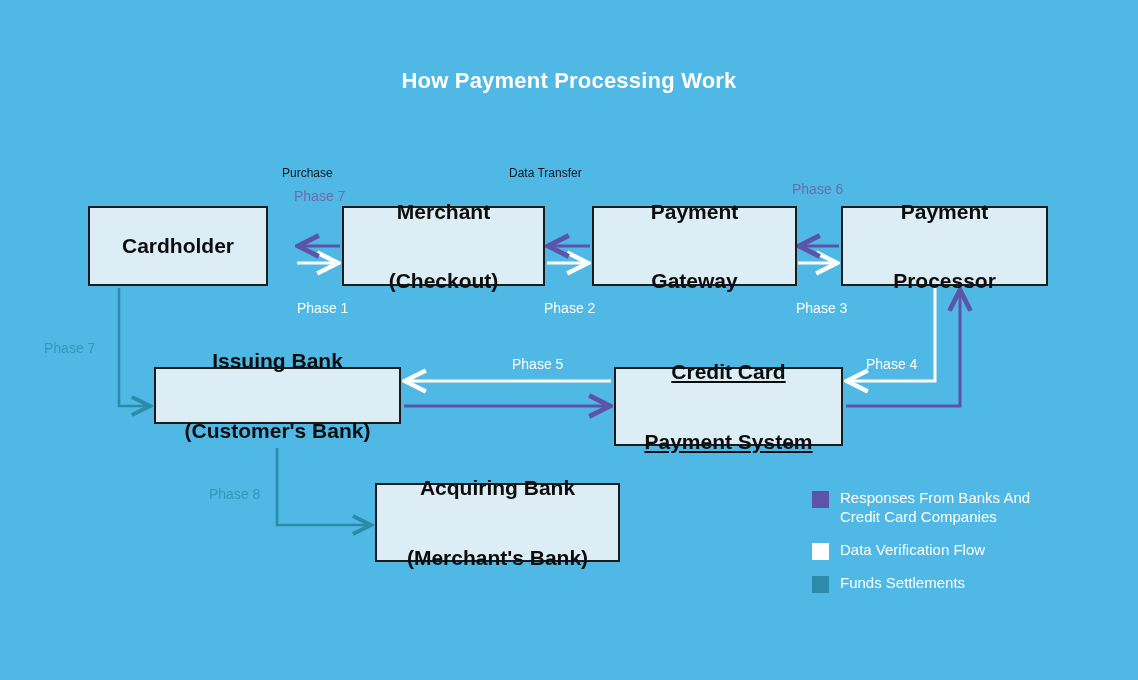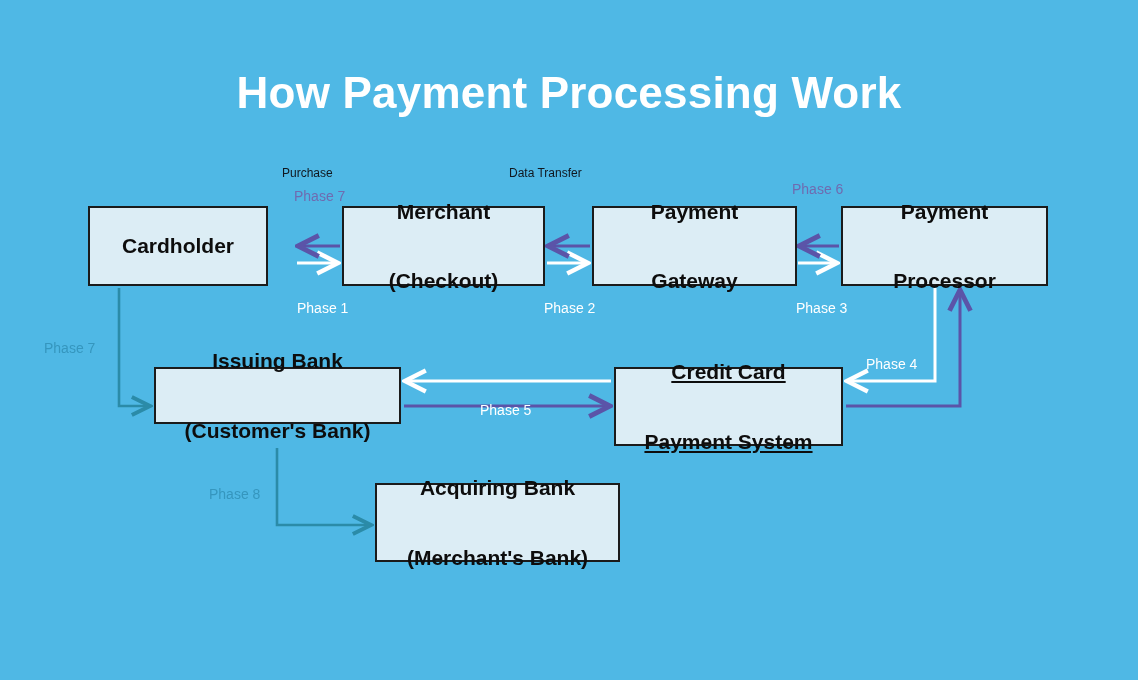--- a/index.html
+++ b/index.html
@@ -18,21 +18,21 @@
     width: 1138px;
     height: 680px;
     background: #4fb8e5;
   }
   #title {
     position: absolute;
     left: 0;
     top: 68px;
     width: 1138px;
     text-align: center;
-    font-size: 44px;
+    font-size: 22px;
     font-weight: bold;
     color: #ffffff;
     letter-spacing: 0.2px;
   }
   #wires {
     position: absolute;
     left: 0;
     top: 0;
     width: 1138px;
     height: 680px;
@@ -76,21 +76,21 @@
   .lbl-teal  { color: #3596be; font-size: 14px; }
 
   #lb-purchase     { left: 282px; top: 166px; }
   #lb-datatransfer { left: 509px; top: 166px; }
   #lb-phase7top    { left: 294px; top: 188px; }
   #lb-phase6       { left: 792px; top: 181px; }
   #lb-phase1       { left: 297px; top: 300px; }
   #lb-phase2       { left: 544px; top: 300px; }
   #lb-phase3       { left: 796px; top: 300px; }
   #lb-phase7left   { left: 44px;  top: 340px; }
-  #lb-phase5       { left: 480px; top: 356px; margin-top: 46px; }
+  #lb-phase5       { left: 512px; top: 356px; }
   #lb-phase4       { left: 866px; top: 356px; }
   #lb-phase8       { left: 209px; top: 486px; }
 
   #legend {
     position: absolute;
     left: 812px;
     top: 489px;
     z-index: 4;
   }
   .legend-row {
@@ -204,14 +204,29 @@
   <div class="lbl lbl-purple" id="lb-phase7top">Phase 7</div>
   <div class="lbl lbl-purple" id="lb-phase6">Phase 6</div>
   <div class="lbl lbl-white" id="lb-phase1">Phase 1</div>
   <div class="lbl lbl-white" id="lb-phase2">Phase 2</div>
   <div class="lbl lbl-white" id="lb-phase3">Phase 3</div>
   <div class="lbl lbl-teal" id="lb-phase7left">Phase 7</div>
   <div class="lbl lbl-white" id="lb-phase5">Phase 5</div>
   <div class="lbl lbl-white" id="lb-phase4">Phase 4</div>
   <div class="lbl lbl-teal" id="lb-phase8">Phase 8</div>
 
+  <div id="legend">
+    <div class="legend-row">
+      <div class="legend-swatch" style="background:#5b54a8"></div>
+      <div class="legend-text">Responses From Banks And
+Credit Card Companies</div>
+    </div>
+    <div class="legend-row">
+      <div class="legend-swatch" style="background:#ffffff"></div>
+      <div class="legend-text">Data Verification Flow</div>
+    </div>
+    <div class="legend-row">
+      <div class="legend-swatch" style="background:#2b8ba8"></div>
+      <div class="legend-text">Funds Settlements</div>
+    </div>
+  </div>
 
 </div>
 
 </body></html>

